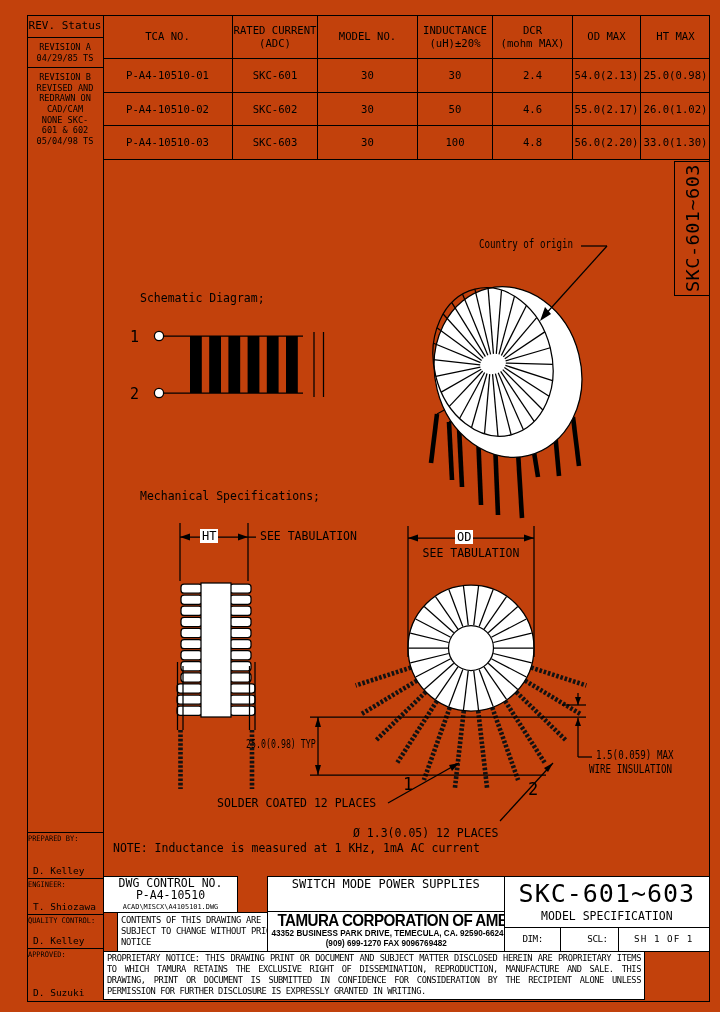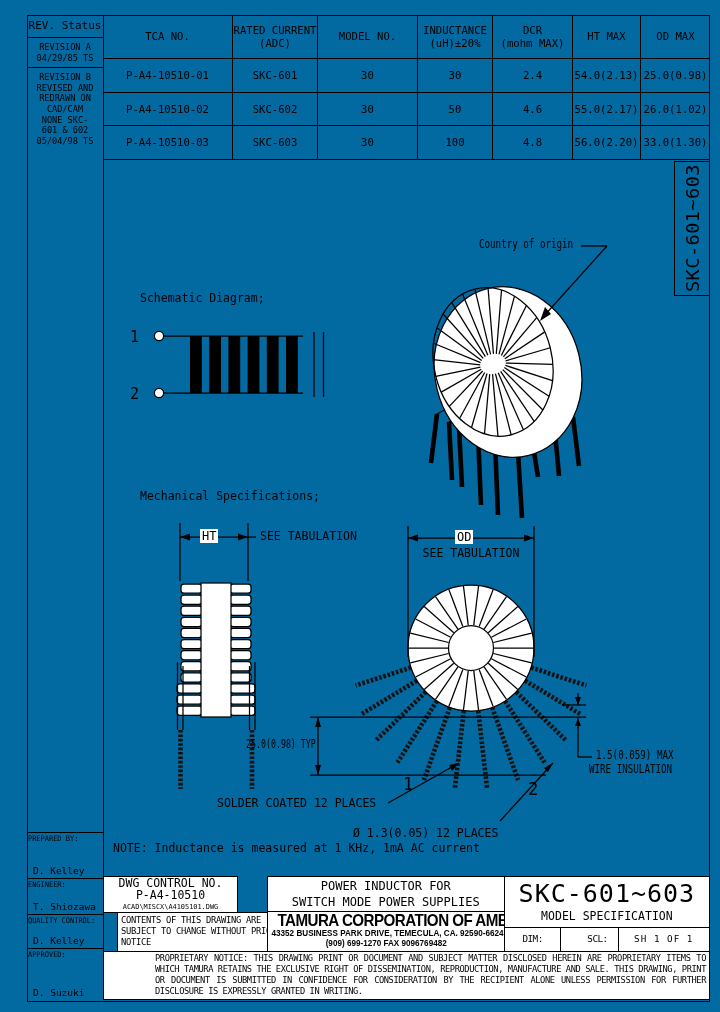--- a/index.html
+++ b/index.html
@@ -1,16 +1,16 @@
 <!DOCTYPE html>
 <html><head>
 <meta charset="utf-8">
 <style>
   html,body{margin:0;padding:0;background:#fff;}
-  .sheet{position:relative;width:720px;height:1012px;background:#0369a1;color:#000;
+  .sheet{position:relative;width:720px;height:1012px;background:#c2410c;color:#000;
          font-family:"DejaVu Sans Mono",monospace;overflow:hidden;}
   .abs{position:absolute;}
   
   #frame{left:27px;top:15px;width:681px;height:985px;border:1.8px solid #000;}
   
   #revstrip{left:27px;top:15px;width:76px;height:985px;border-right:1.4px solid #000;}
   .rev-title{height:22px;border-bottom:1.4px solid #000;text-align:center;font-size:11px;line-height:22px;white-space:nowrap;}
   .rev-entry{text-align:center;font-size:8.6px;line-height:10.6px;padding:4px 0;}
   .rev-entry.first{border-bottom:1.4px solid #000;}
   .signoff{position:absolute;left:0;width:100%;border-top:1.4px solid #000;box-sizing:border-box;}
@@ -99,24 +99,24 @@
       </div>
       <div class="c r0">
         <span>INDUCTANCE</span>
         <span>(uH)±20%</span>
       </div>
       <div class="c r0">
         <span>DCR</span>
         <span>(mohm MAX)</span>
       </div>
       <div class="c r0">
+        <span>OD MAX</span>
+      </div>
+      <div class="c r0">
         <span>HT MAX</span>
-      </div>
-      <div class="c r0">
-        <span>OD MAX</span>
       </div>
       <div class="c c0">P-A4-10510-01</div>
       <div class="c">SKC-601</div>
       <div class="c">30</div>
       <div class="c">30</div>
       <div class="c">2.4</div>
       <div class="c">54.0(2.13)</div>
       <div class="c">25.0(0.98)</div>
       <div class="c c0">P-A4-10510-02</div>
       <div class="c">SKC-602</div>
@@ -355,38 +355,37 @@
     <div class="ctr" style="font-size:6.9px;">ACAD\MISCX\A4105101.DWG</div>
   </div>
   <div class="tb ctr" style="left:236.8px;top:876px;width:31px;height:37px;margin-top:39px;">
     <div style="font-size:9.5px;line-height:11px;">REV</div>
     <div style="font-size:14.5px;font-weight:bold;">B</div>
   </div>
   <div class="tb" style="left:117px;top:911.8px;width:178px;height:40.2px;">
     <div style="font-size:8.8px;line-height:11px;padding:2px 3px;letter-spacing:-0.3px;">CONTENTS OF THIS DRAWING ARE SUBJECT TO CHANGE WITHOUT PRIOR NOTICE</div>
   </div>
   <div class="tb ctr" style="left:266.6px;top:876px;width:238.4px;height:36.4px;">
-    <div style="font-size:12px;line-height:17px;margin-top:1px;">POWER INDUCTOR FOR</div>
     <div style="font-size:12px;line-height:15px;">SWITCH MODE POWER SUPPLIES</div>
   </div>
   <div class="tb ctr" style="left:266.6px;top:911.2px;width:238.4px;height:40.8px;">
     <div class="company">TAMURA CORPORATION OF AMERICA</div>
     <div class="addr">43352 BUSINESS PARK DRIVE, TEMECULA, CA. 92590-6624</div>
     <div class="addr">(909) 699-1270   FAX 9096769482</div>
   </div>
   <div class="tb ctr" style="left:503.8px;top:876px;width:206.2px;height:52.6px;">
     <div class="big-model">SKC-601~603</div>
     <div style="font-size:11.5px;">MODEL SPECIFICATION</div>
   </div>
   <div class="tb" style="left:503.8px;top:927.4px;width:57.6px;height:24.8px;">
     <div style="font-size:9.3px;line-height:22px;text-align:center;letter-spacing:-0.5px;">DIM: mm(in)</div>
   </div>
   <div class="tb" style="left:560.2px;top:927.4px;width:58.6px;height:24.8px;">
     <div style="font-size:9.3px;line-height:22px;text-align:center;letter-spacing:-0.5px;margin-left:16px;">SCL: NONE</div>
   </div>
   <div class="tb" style="left:617.6px;top:927.4px;width:92.4px;height:24.8px;">
     <div style="font-size:9.3px;line-height:22px;text-align:center;letter-spacing:1px;">SH 1 OF 1</div>
   </div>
-  <div class="tb" style="left:103px;top:951px;width:607px;height:49px;padding-left:48px;">
+  <div class="tb" style="left:103px;top:951px;width:542px;height:49px;">
     <div id="tb-prop">PROPRIETARY NOTICE: THIS DRAWING PRINT OR DOCUMENT AND SUBJECT MATTER DISCLOSED HEREIN ARE PROPRIETARY ITEMS TO WHICH TAMURA RETAINS THE EXCLUSIVE RIGHT OF DISSEMINATION, REPRODUCTION, MANUFACTURE AND SALE. THIS DRAWING, PRINT OR DOCUMENT IS SUBMITTED IN CONFIDENCE FOR CONSIDERATION BY THE RECIPIENT ALONE UNLESS PERMISSION FOR FURTHER DISCLOSURE IS EXPRESSLY GRANTED IN WRITING.</div>
   </div>
 
 </div>
 
 </body></html>

